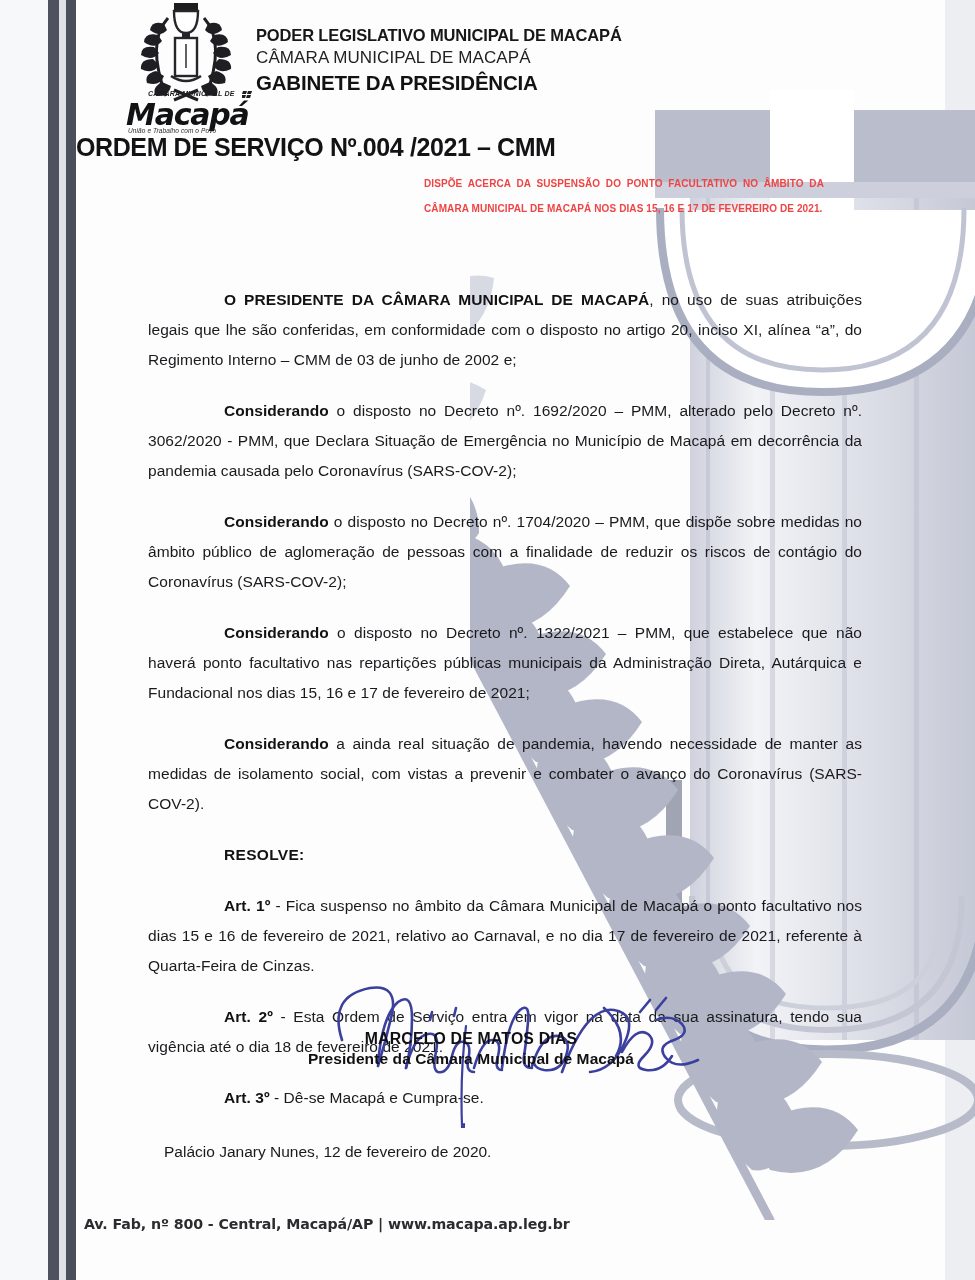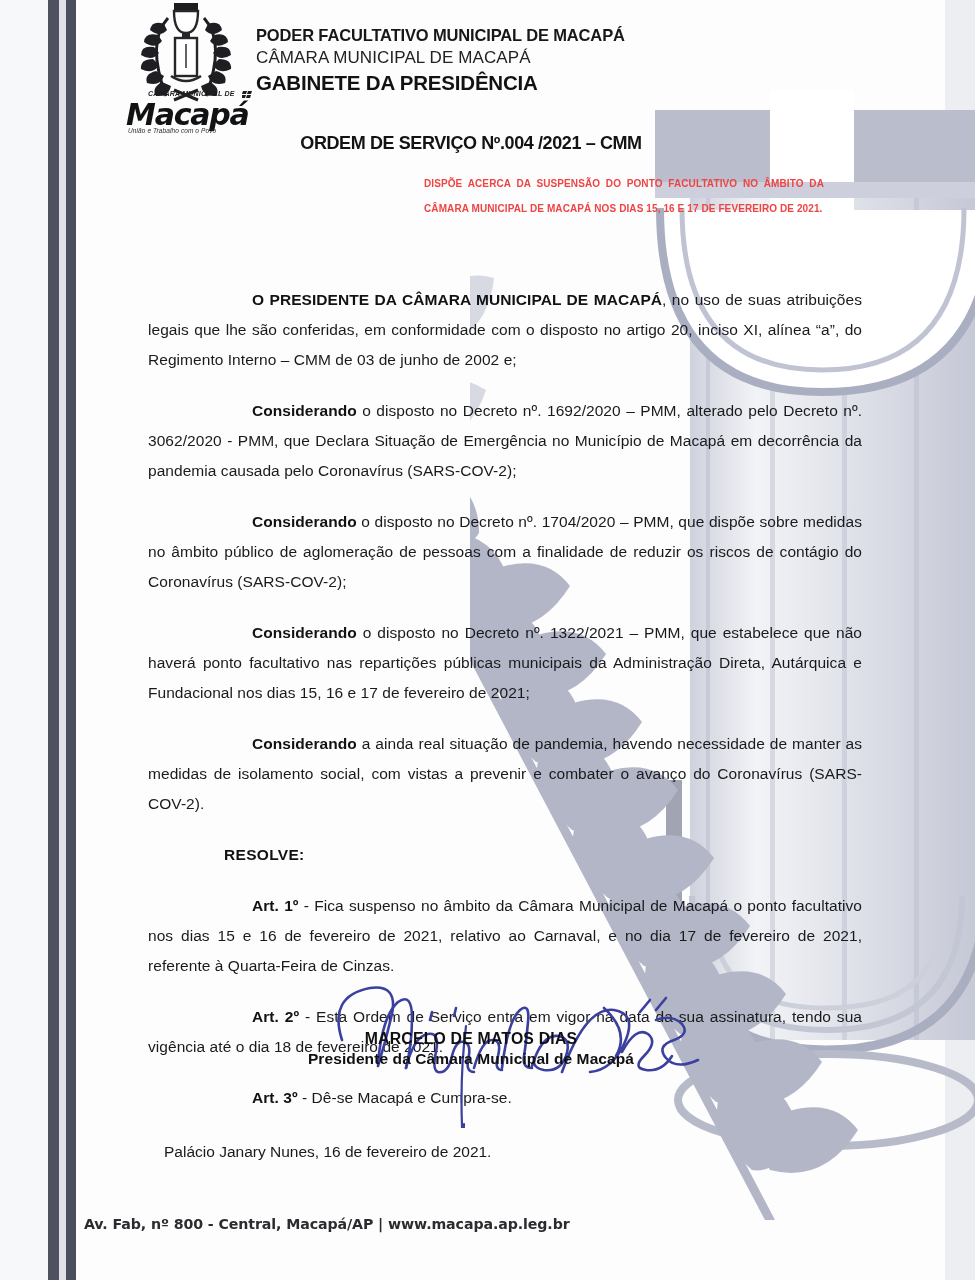--- a/index.html
+++ b/index.html
@@ -92,43 +92,42 @@
     letter-spacing: 0.1px; line-height: 24px;
   }
   .hdr3 {
     font-size: 20.5px; font-weight: bold; color: #121214;
     letter-spacing: -0.2px; line-height: 25px;
   }
 
   
   .doc-title {
     position: absolute; left: 0; top: 133px; width: 790px;
-    text-align: center;
-    font-size: 18px; font-weight: bold; color: #131316;
+    font-size: 25px; font-weight: bold; color: #131316;
     letter-spacing: -0.4px;
   }
 
   
   .ementa {
     position: absolute; left: 348px; top: 172px; width: 400px;
     font-size: 10px; font-weight: bold; color: #ef4444;
     line-height: 24.5px; text-align: justify; letter-spacing: 0.1px;
   }
 
   
   .body-block {
     position: absolute; left: 72px; top: 285px; width: 714px;
   }
   p.para {
     margin: 0 0 21px 0;
     font-size: 15.5px; color: #191a1d;
     line-height: 30px; text-align: justify;
     text-indent: 76px; letter-spacing: 0.05px;
   }
-  p.para b { font-weight: bold; color: #121214; margin-left: 28px; }
+  p.para b { font-weight: bold; color: #121214; }
   p.resolve {
     margin: 0 0 21px 0;
     font-size: 15.5px; font-weight: bold; color: #121214;
     line-height: 30px; text-indent: 76px; letter-spacing: 0.3px;
   }
   p.local {
     margin: 24px 0 0 0;
     font-size: 15.5px; color: #191a1d; line-height: 30px;
     text-indent: 16px;
   }
@@ -293,21 +292,21 @@
             <path d="M6 0 h4 l-1 3 h-4z"></path>
             <path d="M0 4 h4 l-1 3 h-4z"></path>
             <path d="M5 4 h4 l-1 3 h-4z"></path>
           </g>
         </svg>
         <div class="logo-main">Macapá</div>
         <div class="logo-sub">União e Trabalho com o Povo</div>
       </div>
 
       <div class="hdr-lines">
-        <div class="hdr1">PODER FACULTATIVO MUNICIPAL DE MACAPÁ</div>
+        <div class="hdr1">PODER LEGISLATIVO MUNICIPAL DE MACAPÁ</div>
         <div class="hdr2">CÂMARA MUNICIPAL DE MACAPÁ</div>
         <div class="hdr3">GABINETE DA PRESIDÊNCIA</div>
       </div>
     </div>
 
     <div class="doc-title">ORDEM DE SERVIÇO Nº.004 /2021 – CMM</div>
 
     <div class="ementa">DISPÕE ACERCA DA SUSPENSÃO DO PONTO FACULTATIVO NO ÂMBITO DA CÂMARA MUNICIPAL DE MACAPÁ NOS DIAS 15, 16 E 17 DE FEVEREIRO DE 2021.</div>
 
     <div class="body-block">
@@ -323,21 +322,21 @@
       <p class="para"><b>Considerando</b><span> a ainda real situação de pandemia, havendo necessidade de manter as medidas de isolamento social, com vistas a prevenir e combater o avanço do Coronavírus (SARS-COV-2).</span></p>
 
       <p class="resolve">RESOLVE:</p>
 
       <p class="para"><b>Art. 1º</b><span> - Fica suspenso no âmbito da Câmara Municipal de Macapá o ponto facultativo nos dias 15 e 16 de fevereiro de 2021, relativo ao Carnaval, e no dia 17 de fevereiro de 2021, referente à Quarta-Feira de Cinzas.</span></p>
 
       <p class="para"><b>Art. 2º</b><span> - Esta Ordem de Serviço entra em vigor na data da sua assinatura, tendo sua vigência até o dia 18 de fevereiro de 2021.</span></p>
 
       <p class="para"><b>Art. 3º</b><span> - Dê-se Macapá e Cumpra-se.</span></p>
 
-      <p class="local">Palácio Janary Nunes, 16 de fevereiro de 2021.</p>
+      <p class="local">Palácio Janary Nunes, 12 de fevereiro de 2020.</p>
     </div>
 
     <div class="sig-area">
       <svg class="sig-svg" viewBox="0 0 420 160">
         <g fill="none" stroke="#3b3f9e" stroke-width="2.6" stroke-linecap="round" stroke-linejoin="round">
 
           <path d="M38 72 q-14 -44 28 -52 q28 -4 22 26 q-6 26 -14 52"></path>
           <path d="M74 96 q4 -48 20 -62 q14 -10 14 16 q0 26 -6 50"></path>
 
           <path d="M102 100 q8 -32 22 -34 q12 -2 8 18 q-4 18 2 20 q10 2 14 -16 q4 -16 12 -14 q8 2 4 18 q-2 12 6 12"></path>

